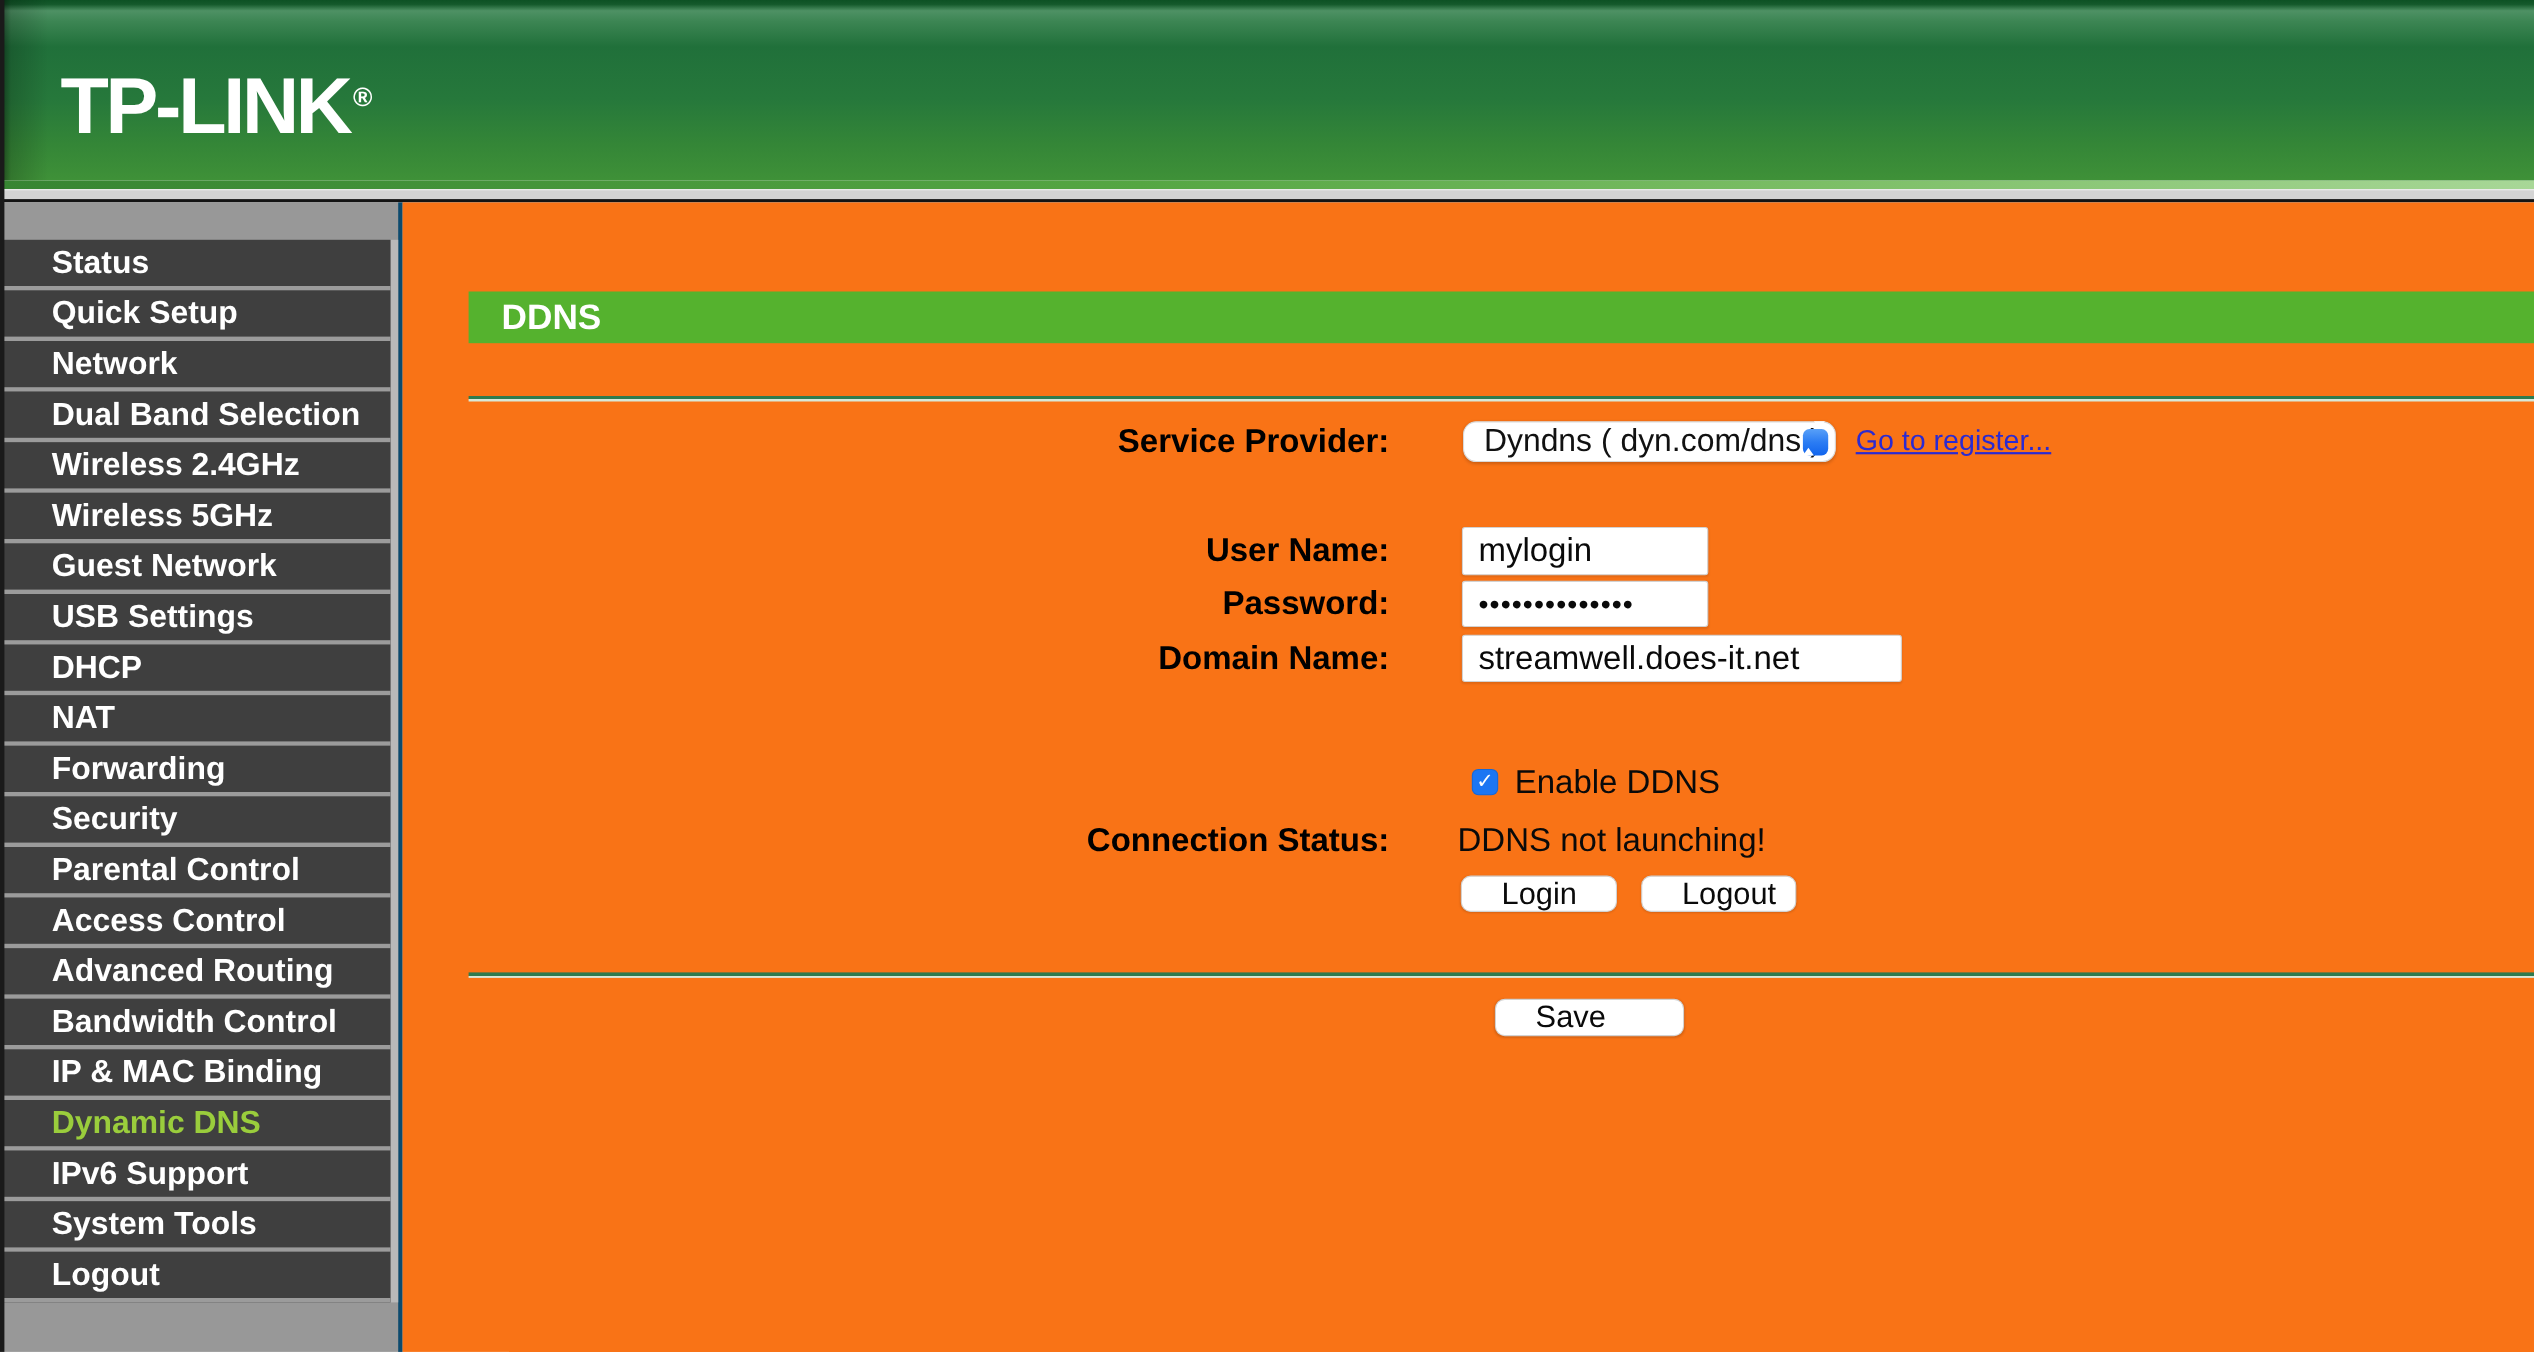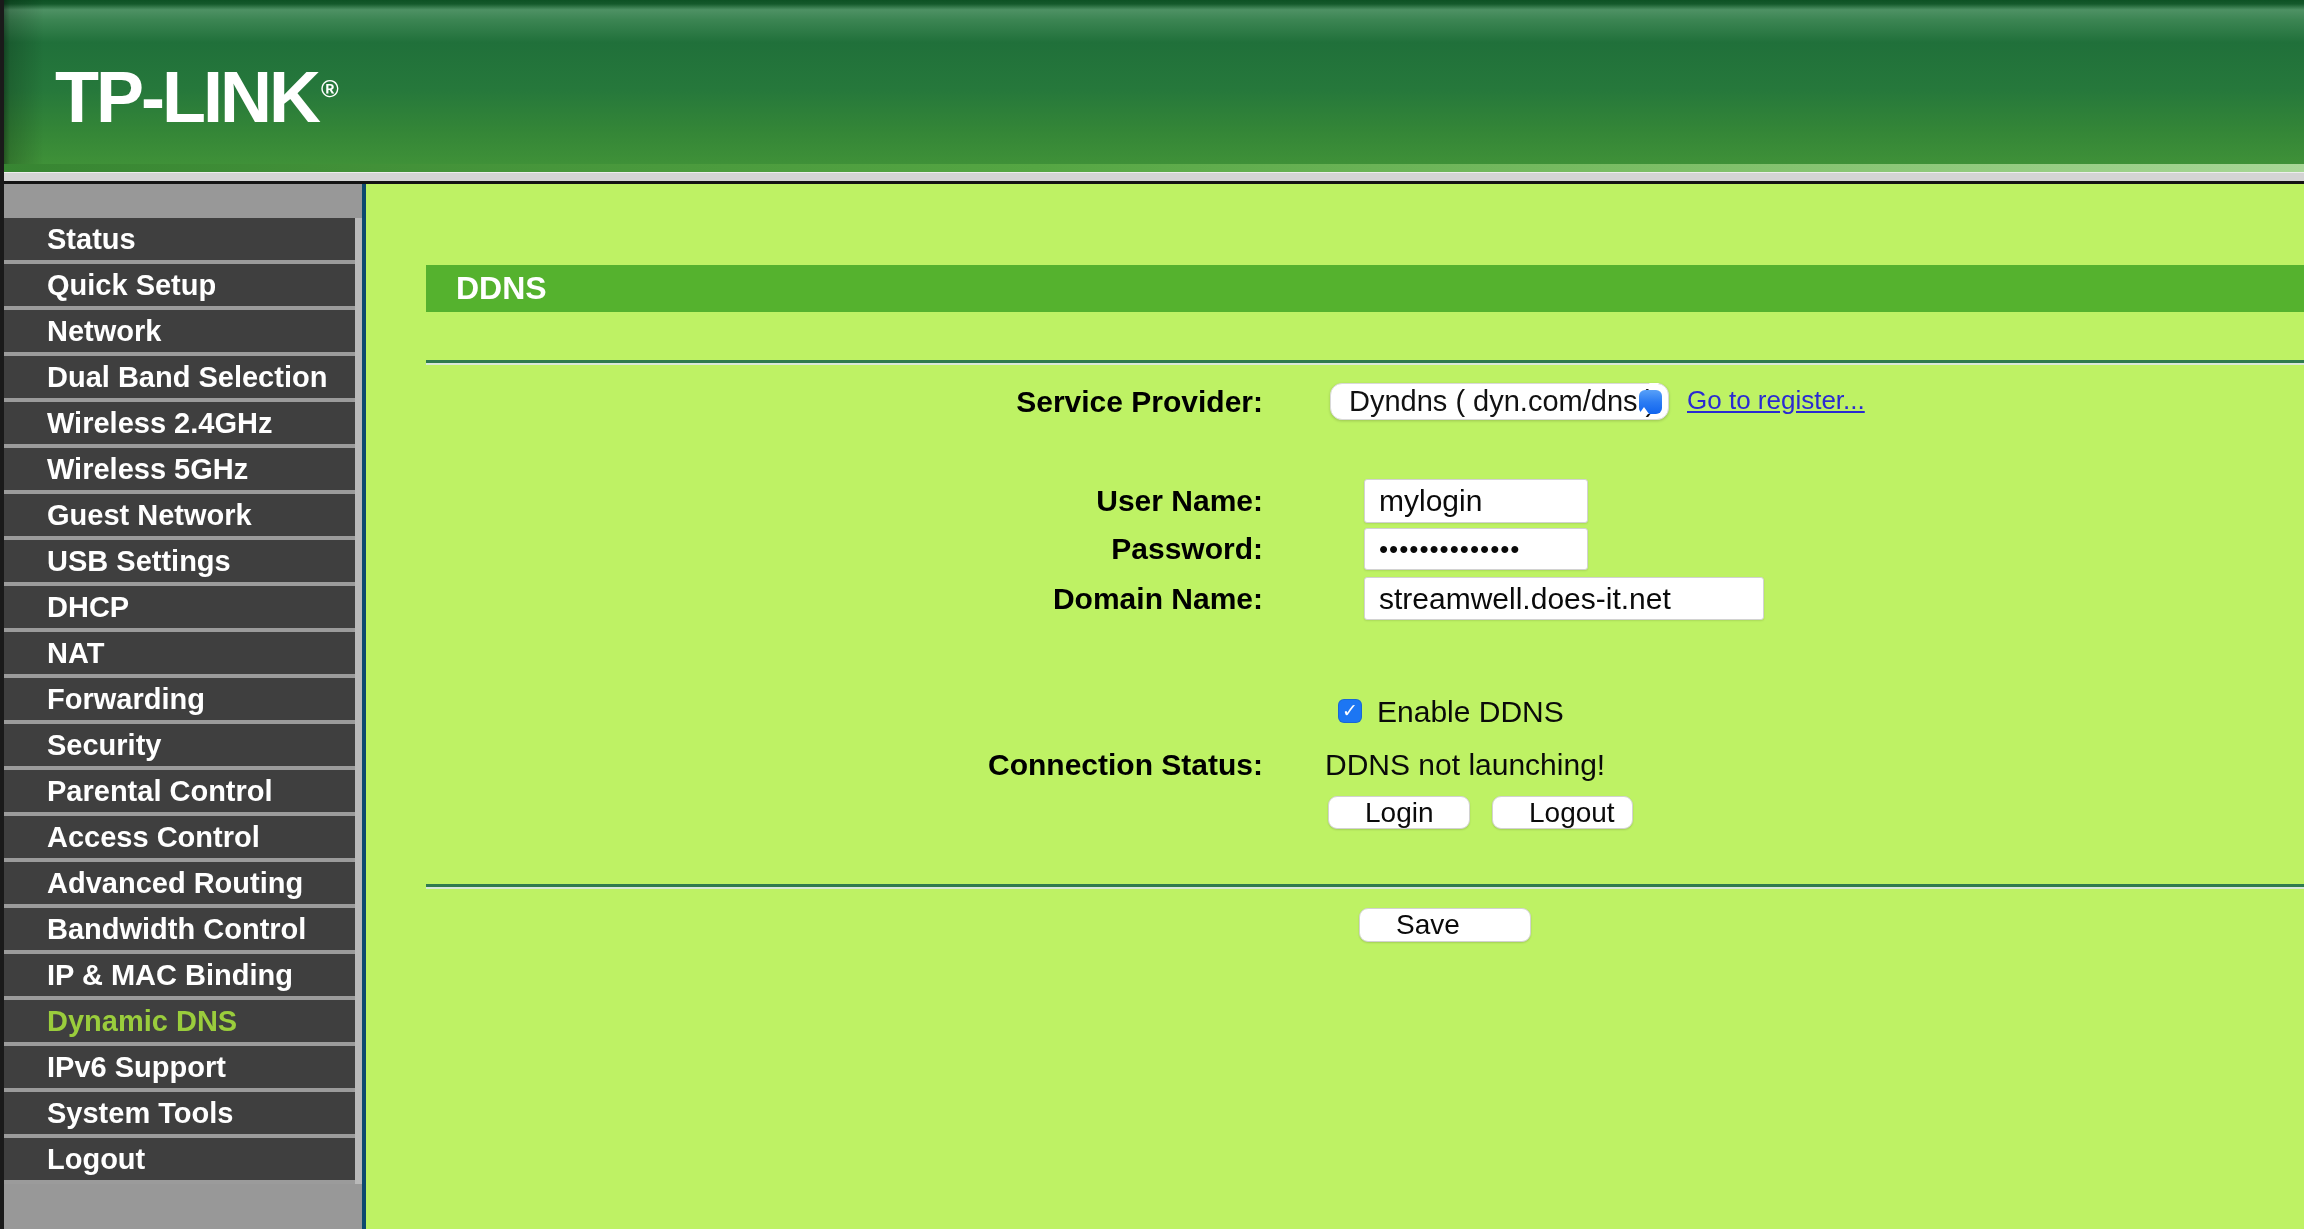--- a/index.html
+++ b/index.html
@@ -37,21 +37,21 @@
   #sidebar { position:relative; width:366px; height:1045px; background:#989898;
              border-right:4px solid #0c4a6e; flex:0 0 366px; }
   #menu-strip { position:absolute; left:355px; top:34px; width:7px; height:966px; background:#b9b9b9; }
   #menu { list-style:none; position:absolute; left:0; top:34px; width:355px; }
   #menu li { height:46px; line-height:42px; background:#3f3f3f;
              border-bottom:4px solid #9b9b9b; color:#fff; font-weight:bold;
              font-size:29px; padding-left:47px; cursor:pointer; white-space:nowrap; }
   #menu li.active { color:var(--active-green,#9acd3c); }
 
   
-  #content { position:relative; flex:1 1 auto; height:1045px; background:#bef264; }
+  #content { position:relative; flex:1 1 auto; height:1045px; background:#f97316; }
 
   #ddns-bar { position:absolute; left:60px; right:0; top:81px; height:47px;
               background:var(--title-green,#55b22e); color:#fff; font-weight:bold;
               font-size:32px; line-height:47px; padding-left:30px; }
 
   .green-divider { position:absolute; left:60px; right:0; height:5px;
                    background:linear-gradient(180deg,var(--divider-green,#2e7b4e) 0,
                               var(--divider-green,#2e7b4e) 3px,#d8e8d8 3px,#d8e8d8 5px); }
   #divider-top { top:176px; }
   #divider-bottom { top:700px; }
@@ -71,21 +71,21 @@
   .chev-up   { width:0; height:0; border-left:5px solid transparent; border-right:5px solid transparent;
                border-bottom:7px solid #fff; margin:4px auto 2px auto; }
   .chev-down { width:0; height:0; border-left:5px solid transparent; border-right:5px solid transparent;
                border-top:7px solid #fff; margin:2px auto 0 auto; }
 
   #register-link { position:absolute; left:1321px; top:201px; font-size:26px;
                    color:var(--link-blue,#2a2ad2); text-decoration:underline; cursor:pointer; }
 
   .text-input { position:absolute; background:#fff; border:1px solid #d2d2d2; border-radius:3px;
                 box-shadow:0 1px 2px rgba(0,0,0,.10); font-size:30px; color:#0a0a0a;
-                padding:0 0 0 14px; font-family:"Liberation Sans","DejaVu Sans",sans-serif;margin-left:35px; }
+                padding:0 0 0 14px; font-family:"Liberation Sans","DejaVu Sans",sans-serif; }
   #username-input { left:963px; top:295px; width:224px; height:44px; }
   #password-input { left:963px; top:344px; width:224px; height:42px; font-size:26px; letter-spacing:1px; }
   #domain-input   { left:963px; top:393px; width:400px; height:43px; }
 
   
   #enable-checkbox { position:absolute; left:972px; top:515px; width:24px; height:24px;
                      border-radius:6px; background:var(--checkbox-blue,#1c76f3);
                      box-shadow:inset 0 0 0 1px rgba(0,0,0,.12); cursor:pointer;
                      color:#fff; font-size:19px; font-weight:bold; text-align:center; line-height:24px; }
   #enable-label { left:1011px; top:511px; }

